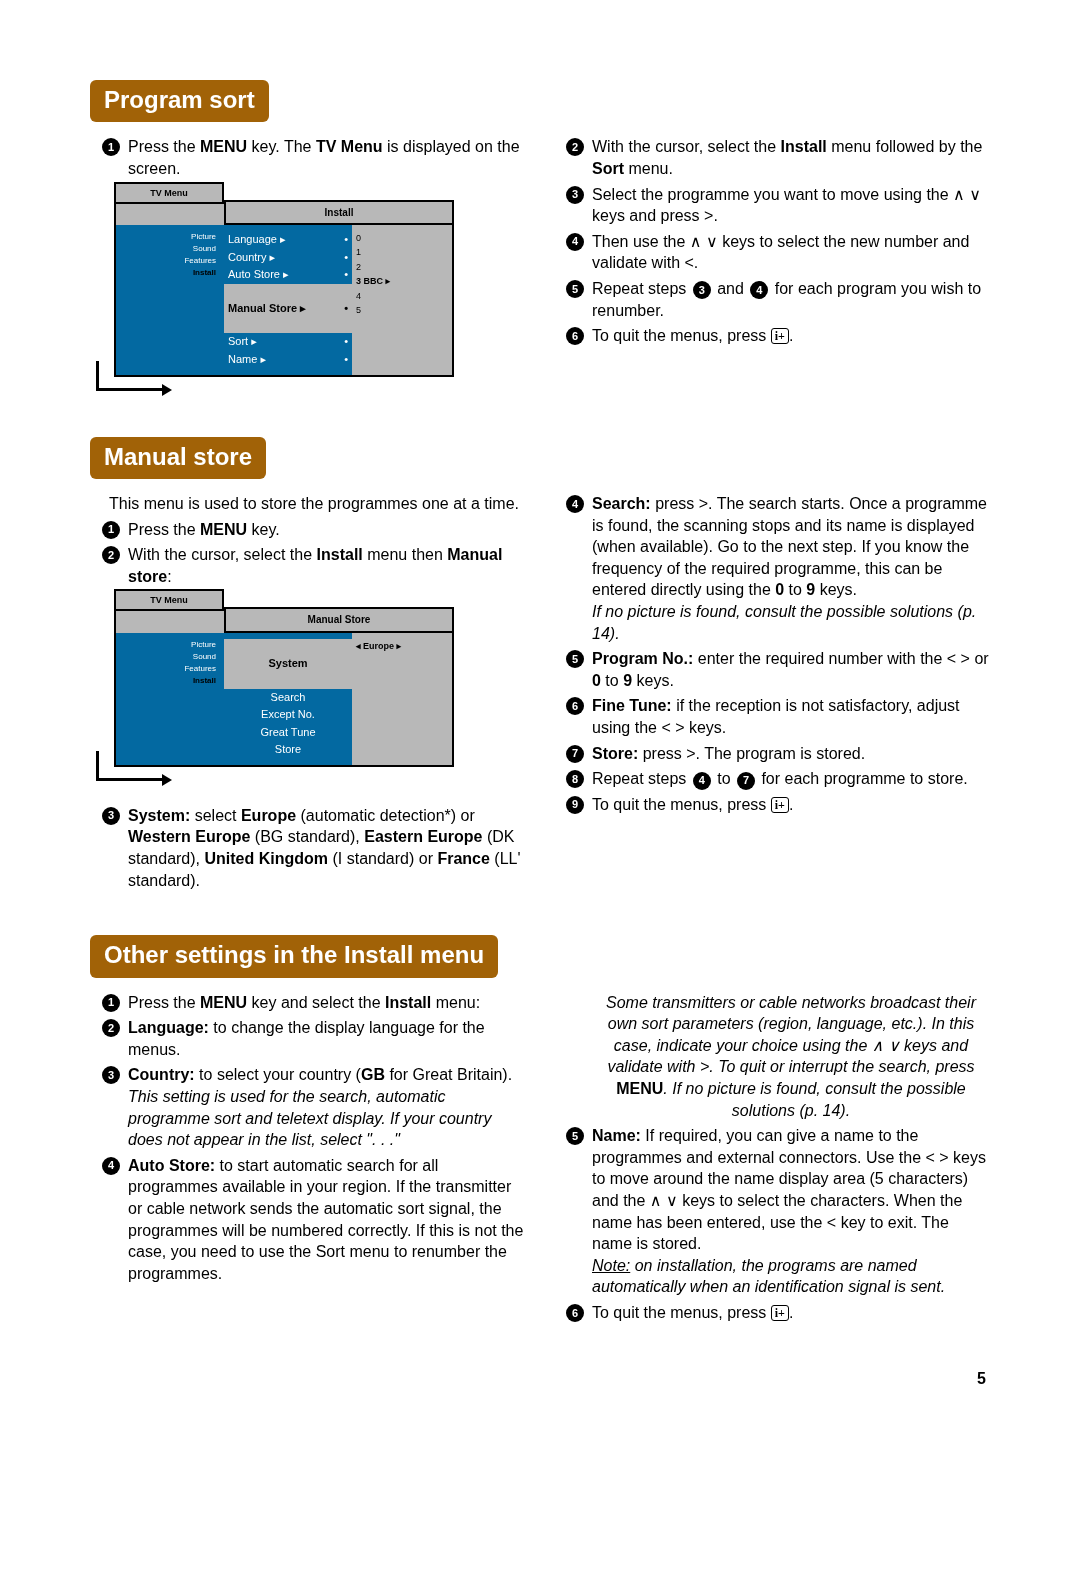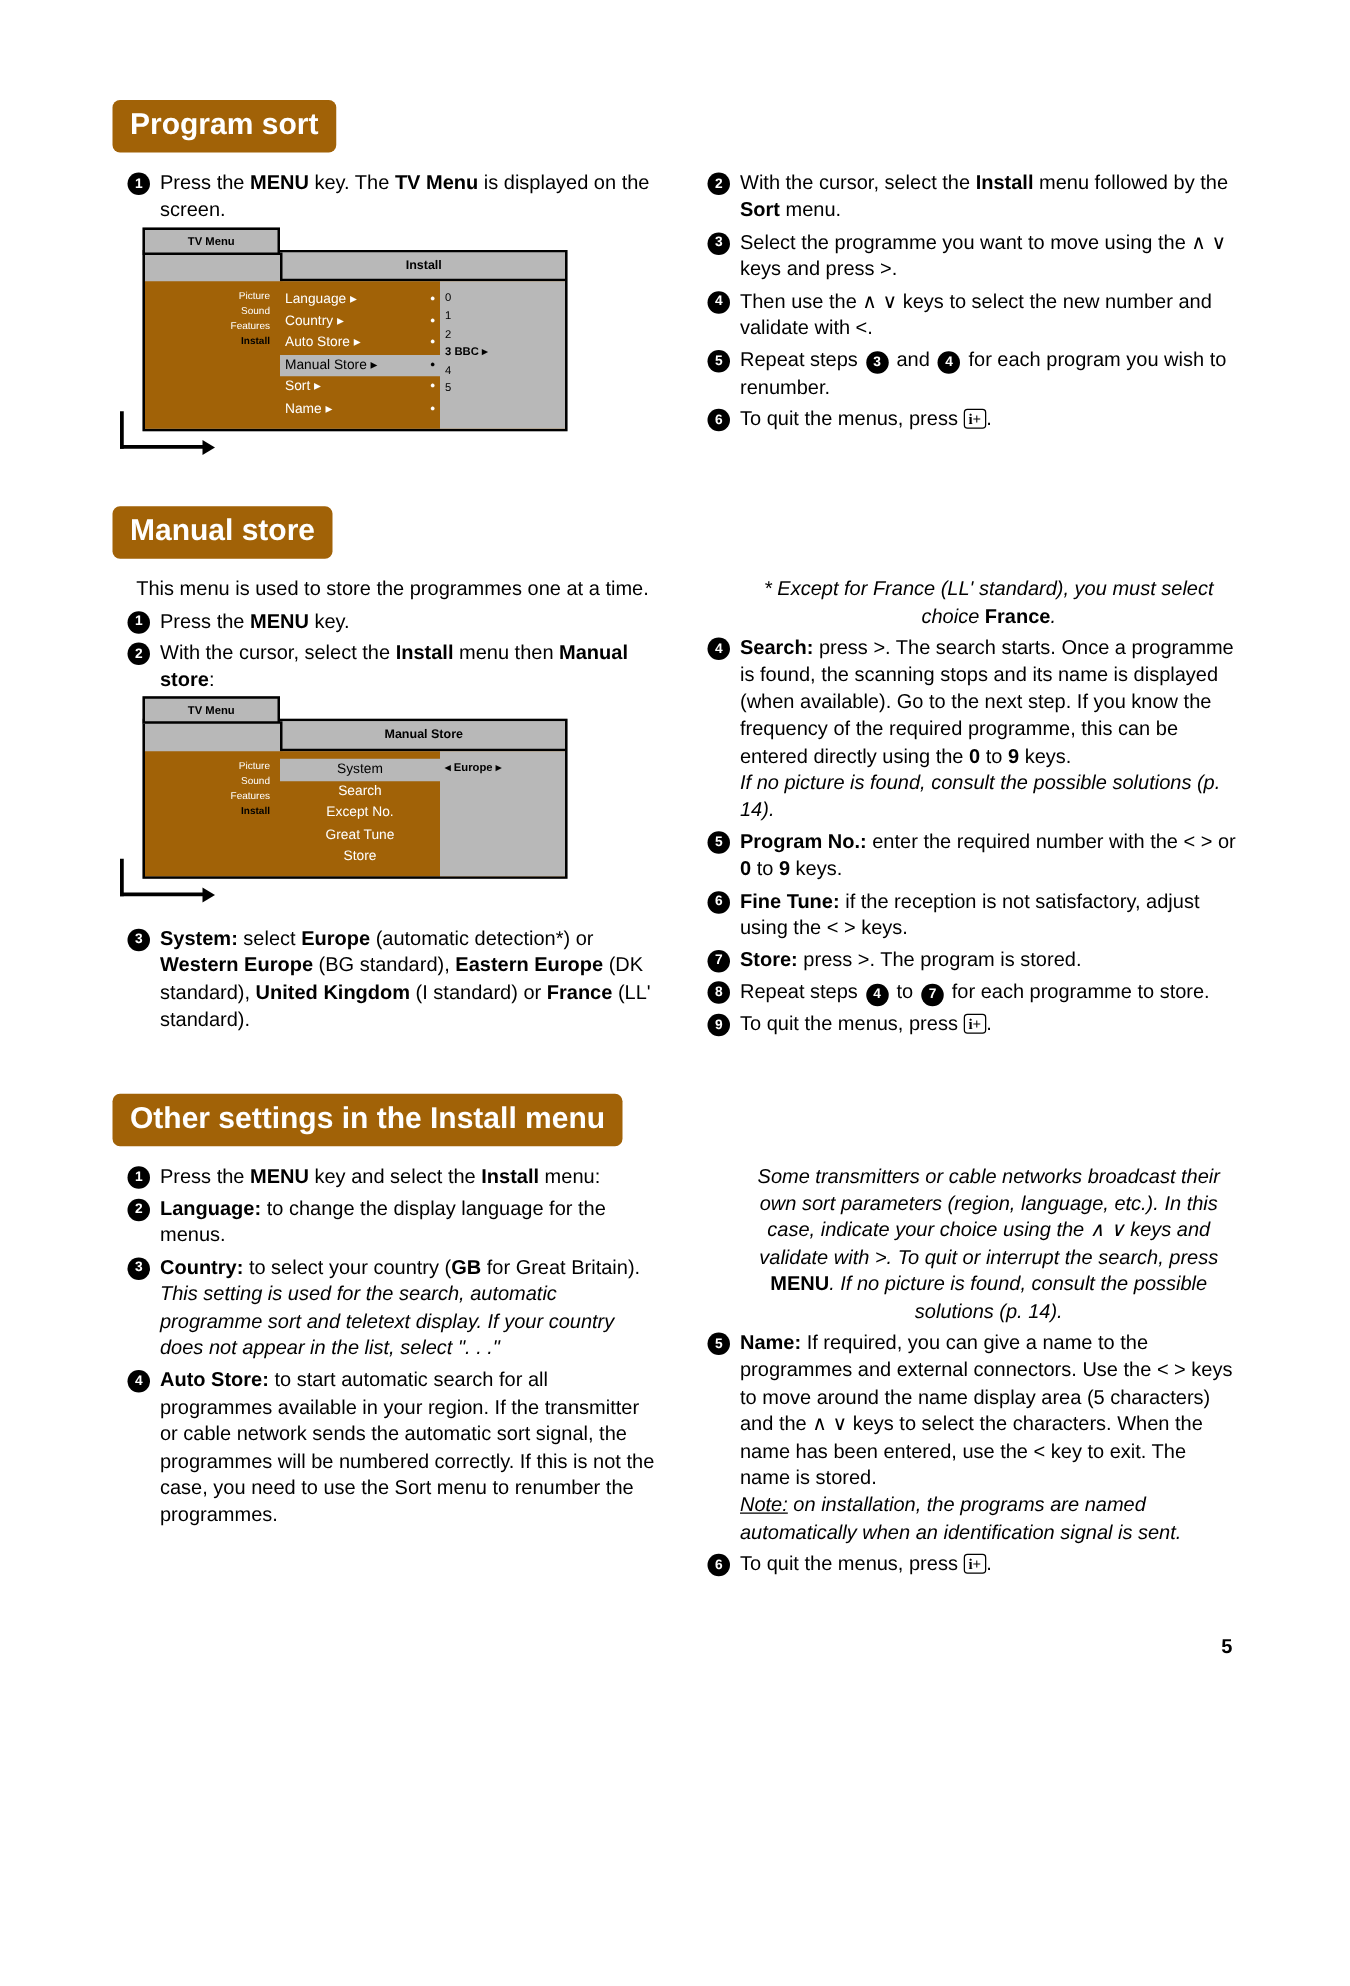--- a/index.html
+++ b/index.html
@@ -70,40 +70,40 @@
     font-size: 10px;
     font-weight: bold;
     background: #b8b8b8;
     padding: 4px 0;
     margin-left: 108px;
     border-left: 2px solid #000;
     border-bottom: 2px solid #000;
   }
   .tv-body {
     display: flex;
-    background: #a16207;
+    background: #0369a1;
   }
   .tv-left {
     width: 108px;
     font-size: 8px;
     color: #fff;
     text-align: right;
     padding: 6px 8px 6px 0;
     line-height: 1.5;
   }
   .tv-left .active { font-weight: bold; color: #000; }
   .tv-mid {
     flex: 1;
     font-size: 11px;
     color: #fff;
     padding: 6px 4px;
     line-height: 1.6;
   }
   .tv-mid-row { display: flex; justify-content: space-between; white-space: nowrap; }
-  .tv-mid-row.hl { background: #b8b8b8; color: #000; font-weight: normal; padding: 0 4px; margin: 0 -4px; }
+  .tv-mid-row.hl { background: #b8b8b8; color: #000; font-weight: bold; padding: 16px 4px; margin: 0 -4px; }
   .tv-right {
     width: 100px;
     font-size: 9px;
     color: #000;
     padding: 6px 4px;
     background: #b8b8b8;
     line-height: 1.6;
   }
   .tv-right-row.hl { font-weight: bold; }
   .arrow-connector {
@@ -308,23 +308,20 @@
       <div style="height:18px;"></div>
       <div class="step">
           <span class="step-num">3</span>
         <span class="step-text">
           <b>System:</b><span> select </span><b>Europe</b><span> (automatic detection*) or </span><b>Western Europe</b><span> (BG standard), </span><b>Eastern Europe</b><span> (DK standard), </span><b>United Kingdom</b><span> (I standard) or </span><b>France</b><span> (LL' standard).</span>
         </span>
       </div>
     </div>
 
     <div class="col">
-      <div class="plain-para italic" style="padding-left:38px;">
-        <span>* Except for France (LL' standard), you must select choice </span><b style="font-style:normal;">France</b><span>.</span>
-      </div>
       <div class="step">
           <span class="step-num">4</span>
         <span class="step-text">
           <b>Search:</b><span> press &gt;. The search starts. Once a programme is found, the scanning stops and its name is displayed (when available). Go to the next step. If you know the frequency of the required programme, this can be entered directly using the </span><b>0</b><span> to </span><b>9</b><span> keys.</span>
           <br><span class="italic">If no picture is found, consult the possible solutions (p. 14).</span>
         </span>
       </div>
       <div class="step">
           <span class="step-num">5</span>
         <span class="step-text">

